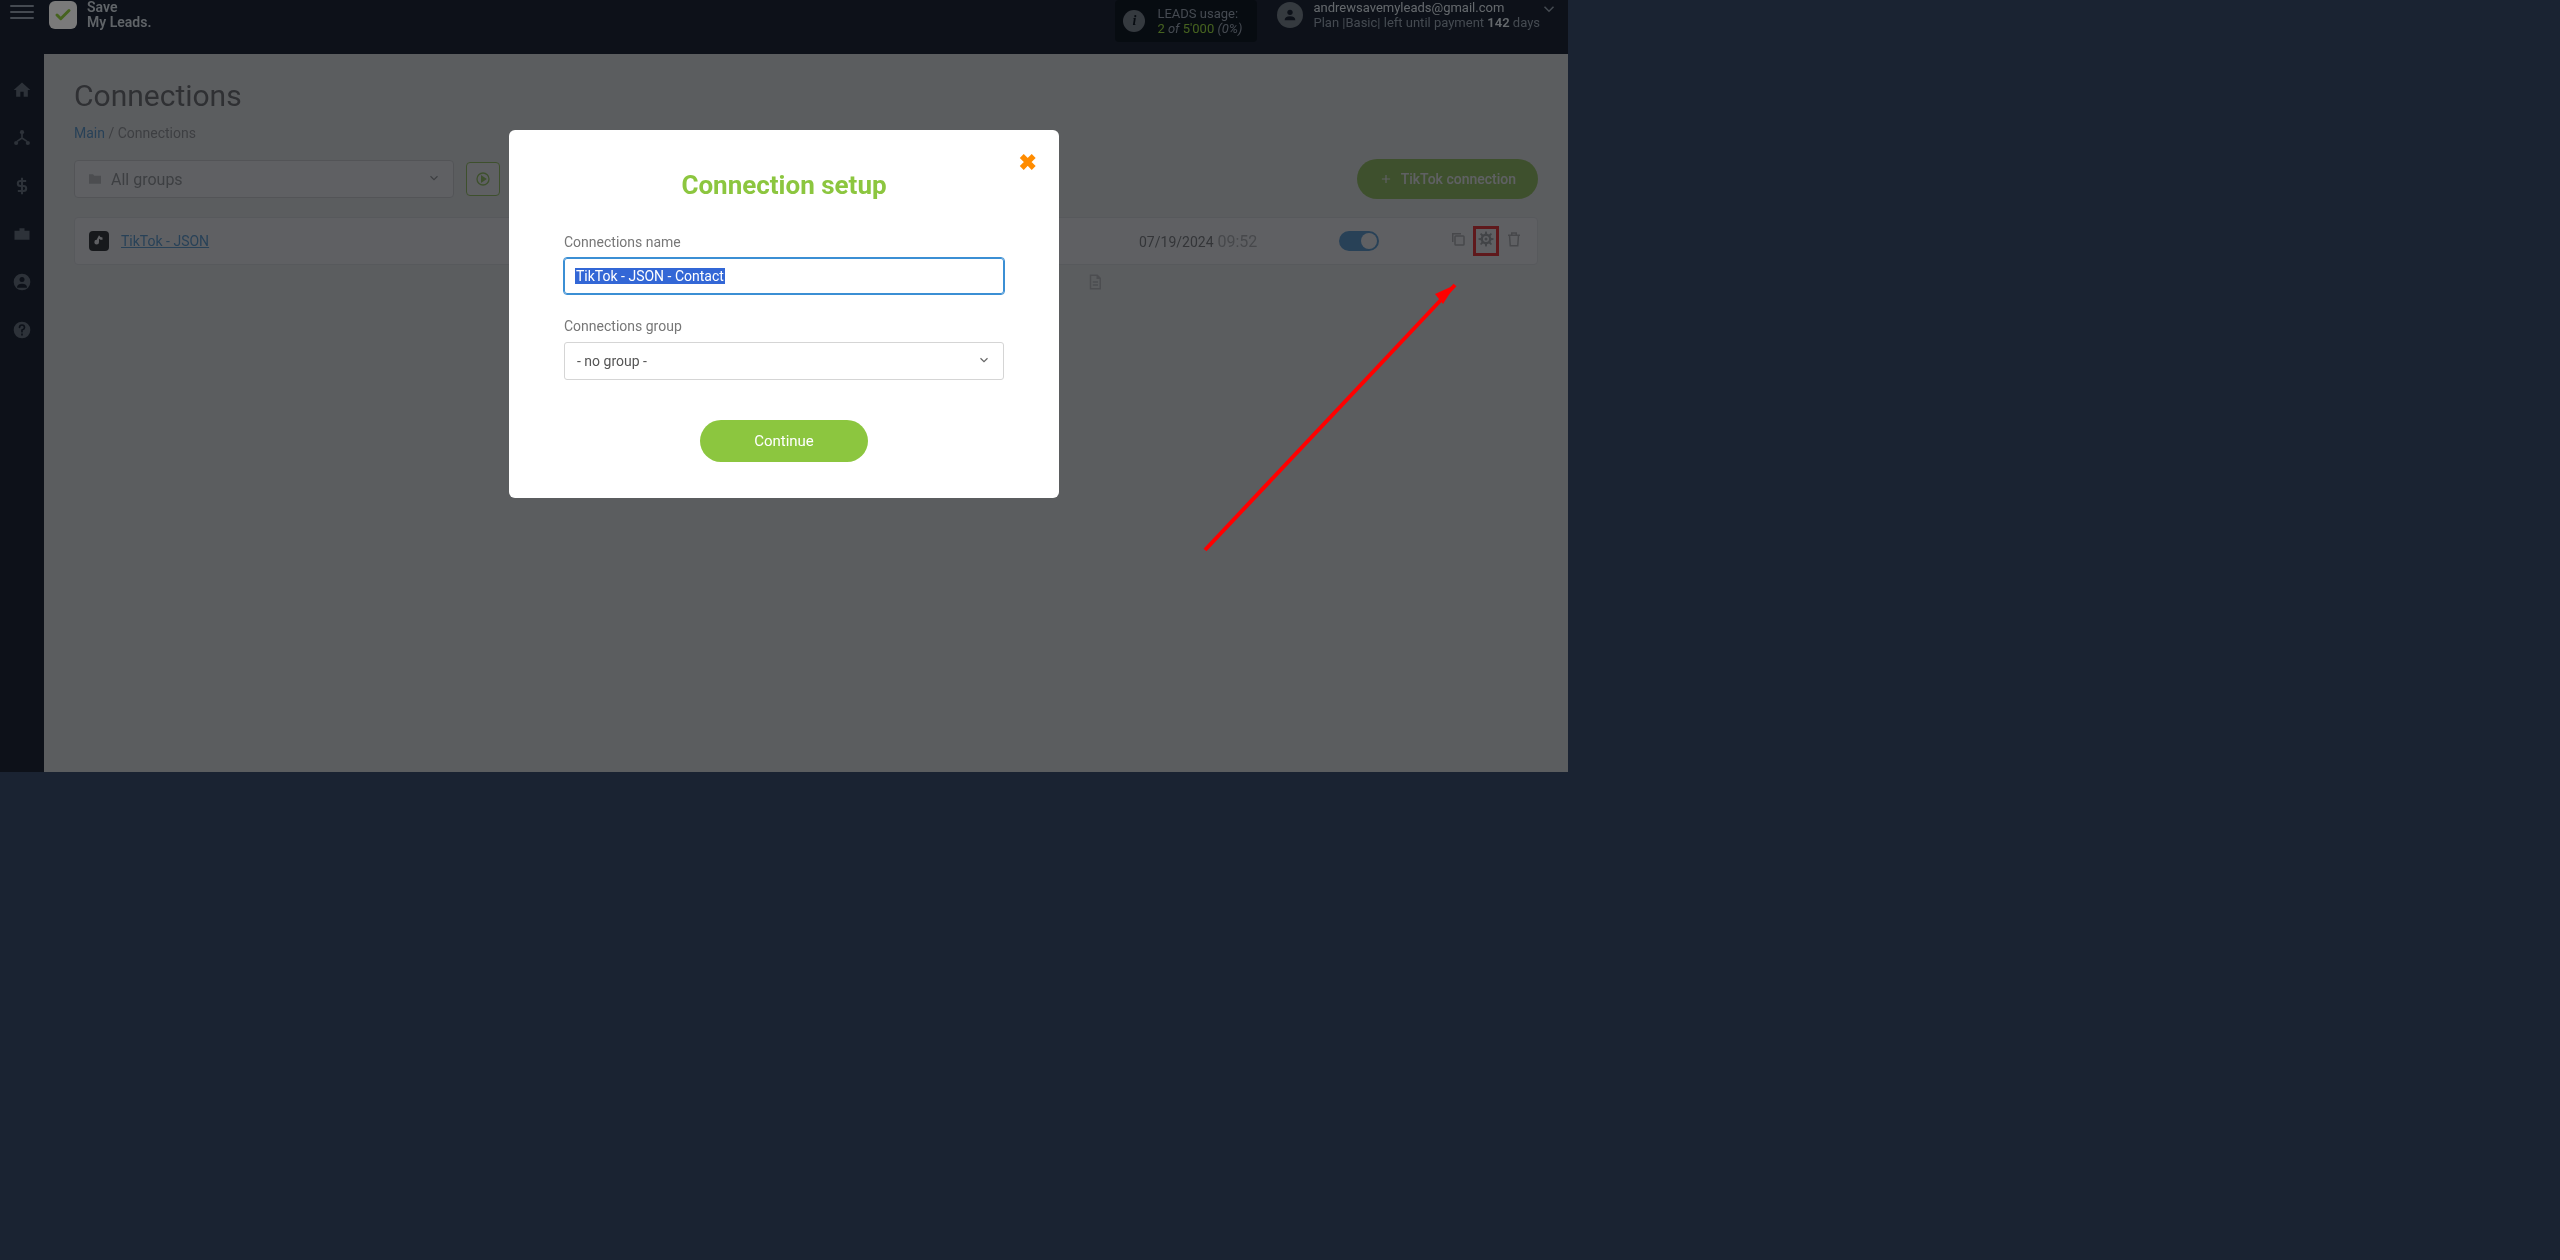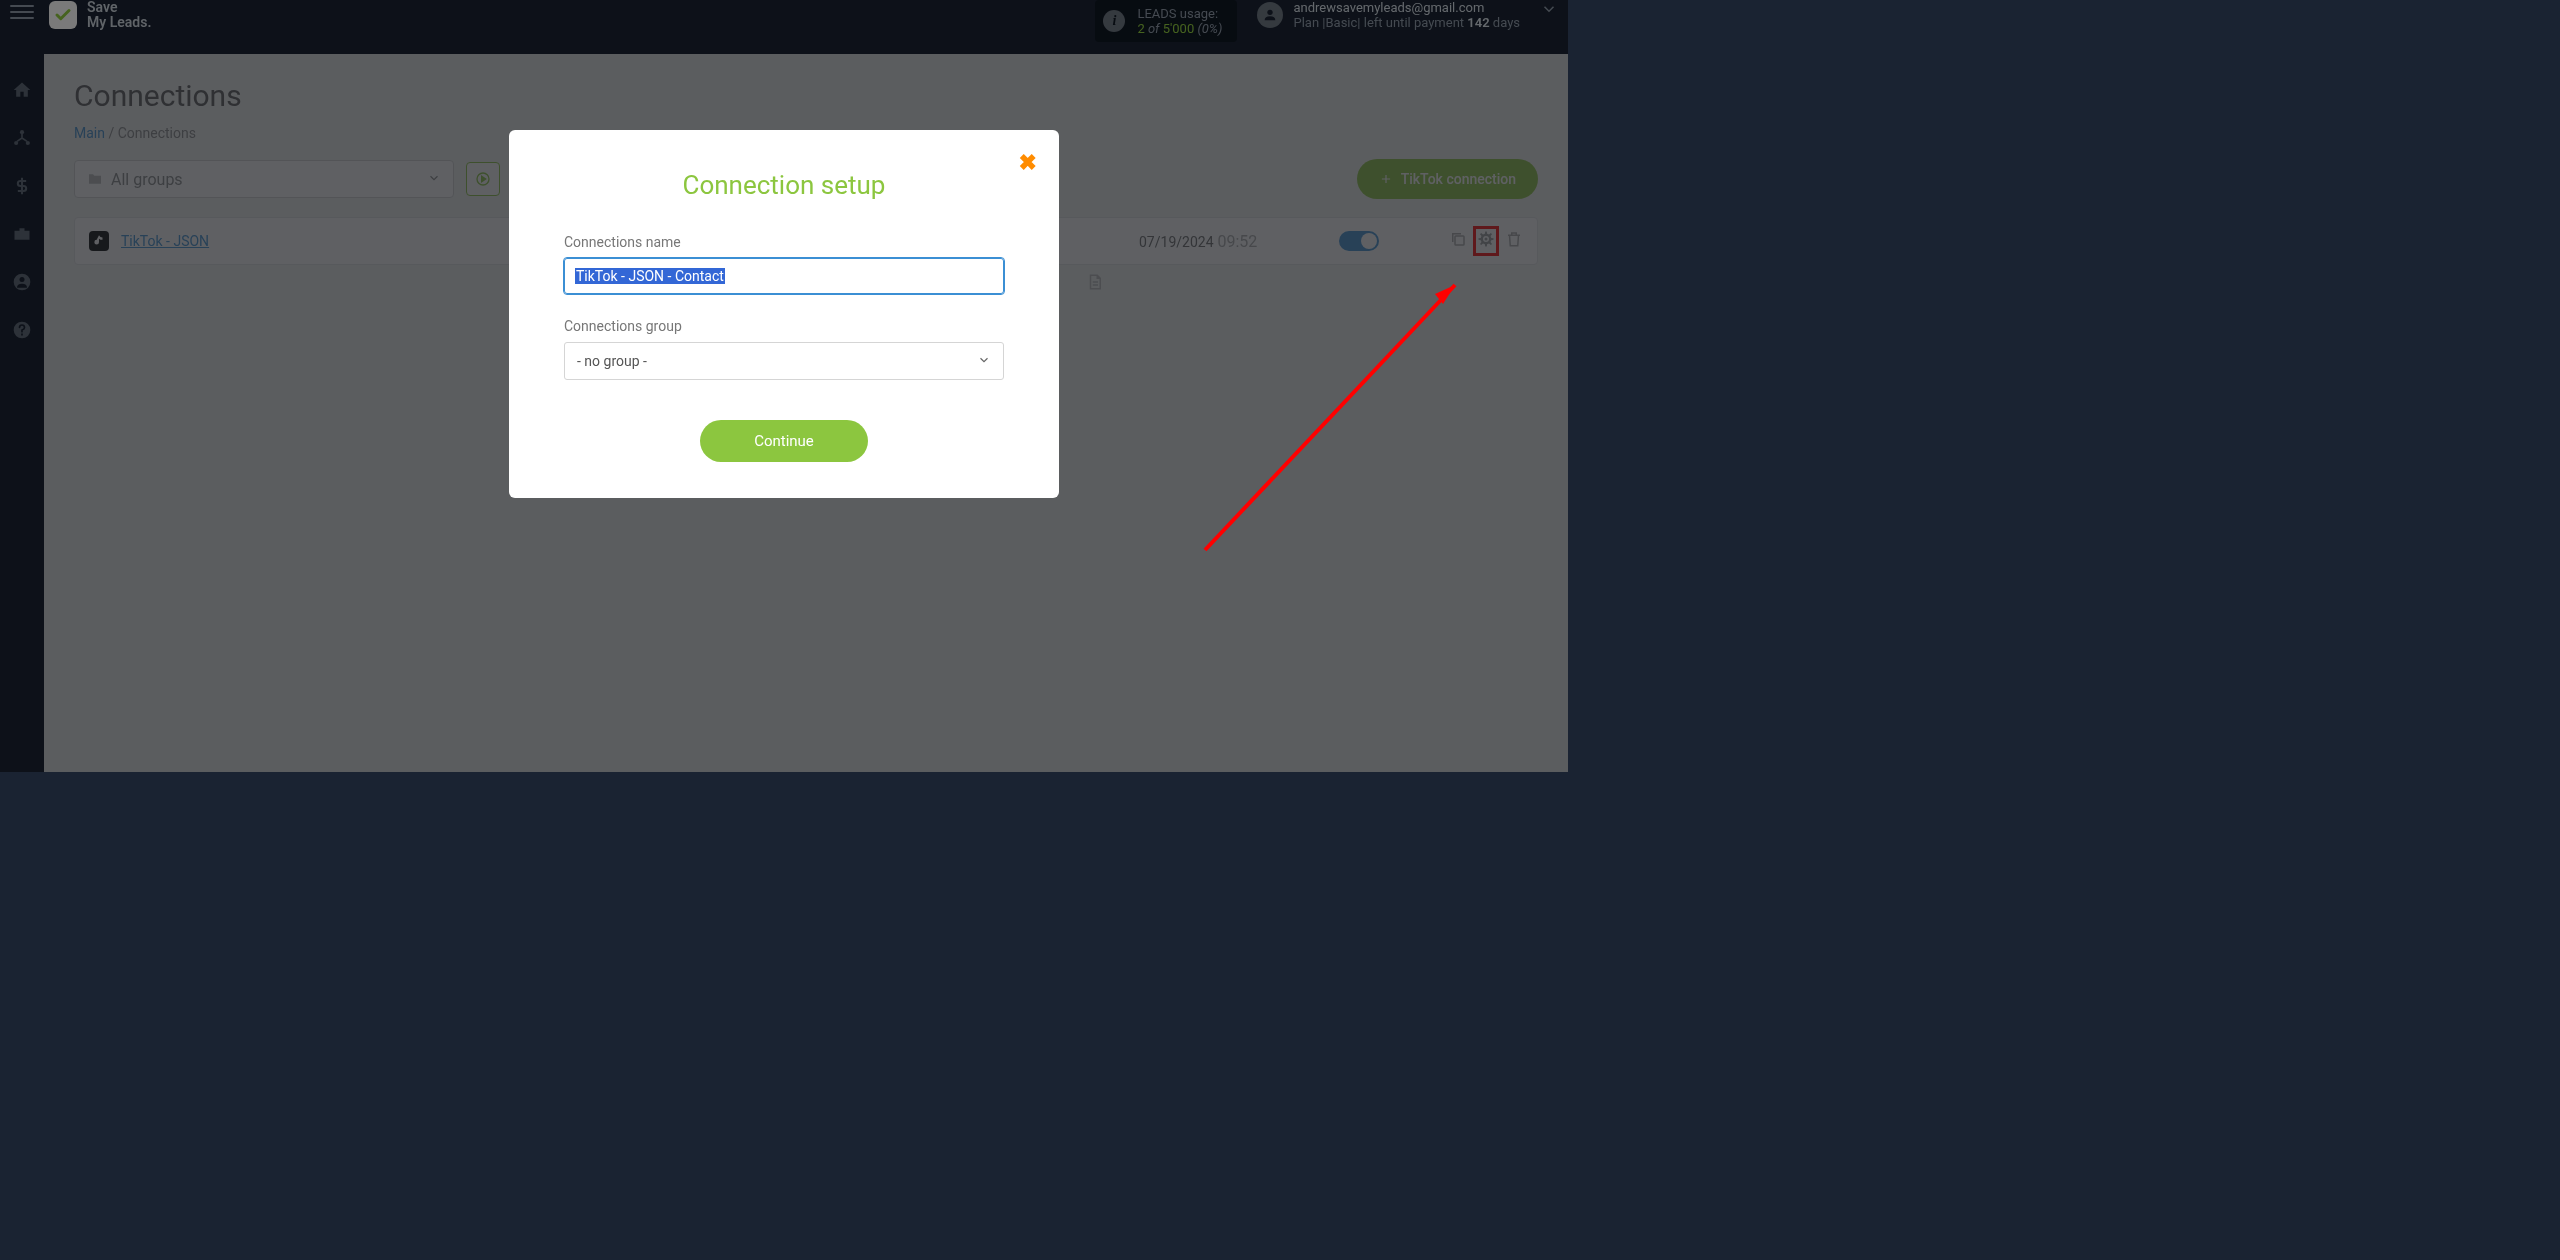--- a/index.html
+++ b/index.html
@@ -13,21 +13,21 @@
     .header-spacer { flex: 1; }
     .leads-badge { background: #0f1823; padding: 6px 15px 6px 8px; display: flex; align-items: center; gap: 12px; border-radius: 4px; margin-right: 20px; }
     .info-circle { width: 22px; height: 22px; background: #6b747f; border-radius: 50%; color: #0f1823; display: flex; align-items: center; justify-content: center; font-weight: bold; font-size: 14px; font-style: italic; font-family: Georgia, serif; }
     .leads-text { font-size: 13px; }
     .leads-top { color: #8a95a3; }
     .leads-bot { }
     .leads-green { color: #8cc63f; }
     .leads-of { color: #8a95a3; font-style: italic; }
     .leads-total { color: #8cc63f; }
     .leads-pct { color: #8a95a3; font-style: italic; }
-    .user-wrap { display: flex; align-items: center; gap: 10px; margin-right: 20px; }
+    .user-wrap { display: flex; align-items: center; gap: 10px; }
     .user-avatar { width: 26px; height: 26px; background: #6b747f; border-radius: 50%; display: flex; align-items: center; justify-content: center; }
     .user-text { font-size: 13px; color: #c9d1d9; }
     .plan-line { color: #8a95a3; }
     .plan-bold { color: #c9d1d9; font-weight: 600; }
     .header-chev { color: #8a95a3; font-size: 18px; cursor: pointer; }
 
     .sidebar { position: absolute; left: 0; top: 54px; bottom: 0; width: 44px; background: #1a2332; display: flex; flex-direction: column; align-items: center; padding-top: 18px; gap: 12px; }
     .sidebar-item { width: 44px; height: 36px; display: flex; align-items: center; justify-content: center; color: #5a6472; cursor: pointer; }
     .sidebar-item svg { width: 20px; height: 20px; }
 
@@ -57,21 +57,21 @@
     .conn-time { color: #aaa; }
     .toggle { width: 40px; height: 20px; background: #3b8fd4; border-radius: 10px; position: relative; cursor: pointer; }
     .toggle-knob { width: 16px; height: 16px; background: #fff; border-radius: 50%; position: absolute; right: 2px; top: 2px; }
     .row-actions { display: flex; gap: 6px; margin-left: 60px; align-items: center; }
     .row-actions .icon { color: #aaa; cursor: pointer; }
     .gear-highlight { border: 3px solid #ff0000; padding: 1px; }
     
     .overlay { position: absolute; inset: 0; background: rgba(0,0,0,0.5); display: flex; align-items: flex-start; justify-content: center; padding-top: 130px; }
     .modal { width: 550px; background: #fff; border-radius: 6px; padding: 26px 55px 36px; position: relative; }
     .modal-close { position: absolute; top: 20px; right: 22px; color: #ff8c00; font-size: 22px; font-weight: bold; cursor: pointer; }
-    .modal-title { color: #8cc63f; font-size: 26px; font-weight: 400; text-align: center; margin: 14px 0 34px; }
+    .modal-title { color: #8cc63f; font-size: 26px; font-weight: 700; text-align: center; margin: 14px 0 34px; }
     .modal-label { color: #777; font-size: 14px; margin-bottom: 8px; }
     .modal-input { width: 100%; height: 36px; border: 1px solid #3b8fd4; outline: 1px solid #3b8fd4; border-radius: 3px; padding: 0 10px; font-size: 14px; margin-bottom: 24px; }
     .input-sel { background: #3367d6; color: #fff; padding: 0 1px; }
     .modal-select { width: 100%; height: 38px; border: 1px solid #d5d5d5; border-radius: 3px; padding: 0 12px; font-size: 14px; color: #555; display: flex; align-items: center; position: relative; cursor: pointer; margin-bottom: 40px; }
     .modal-select .chev { position: absolute; right: 12px; }
     .continue-btn { background: #8cc63f; color: #fff; width: 168px; height: 42px; border-radius: 21px; display: flex; align-items: center; justify-content: center; font-size: 15px; margin: 0 auto; cursor: pointer; }
 
     .arrow-annotation { position: absolute; top: 270px; left: 1195px; pointer-events: none; }
 
     .dim-overlay { position: absolute; inset: 0; background: rgba(107,114,128,0.44); pointer-events: none; }

